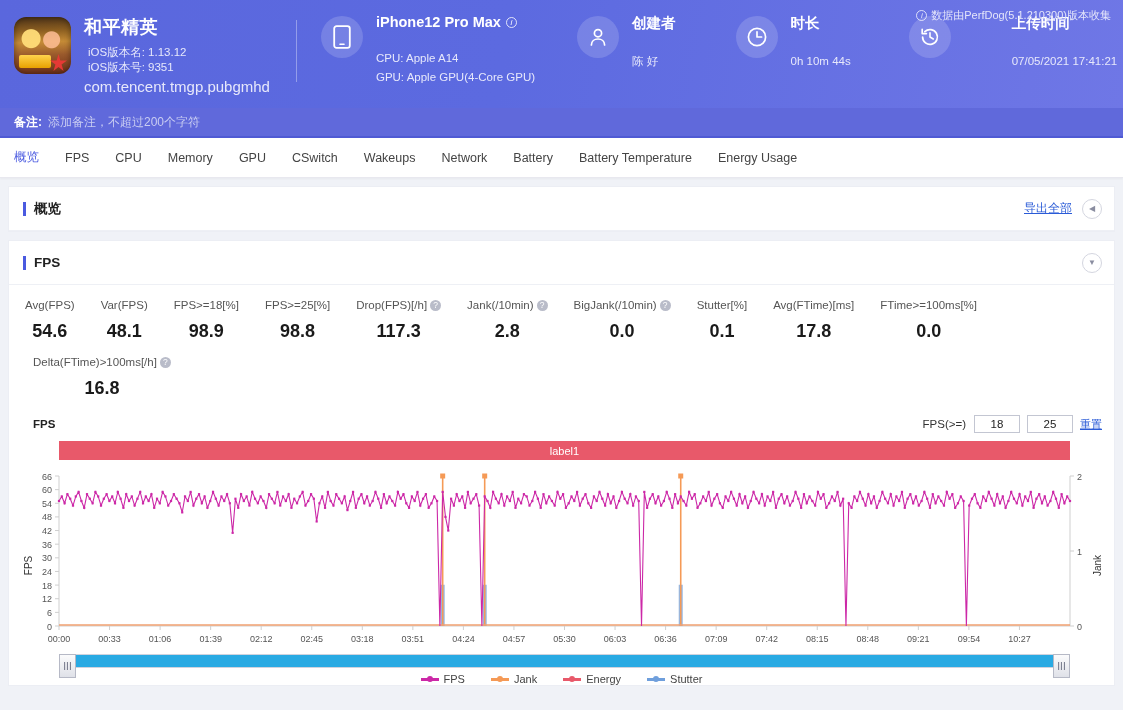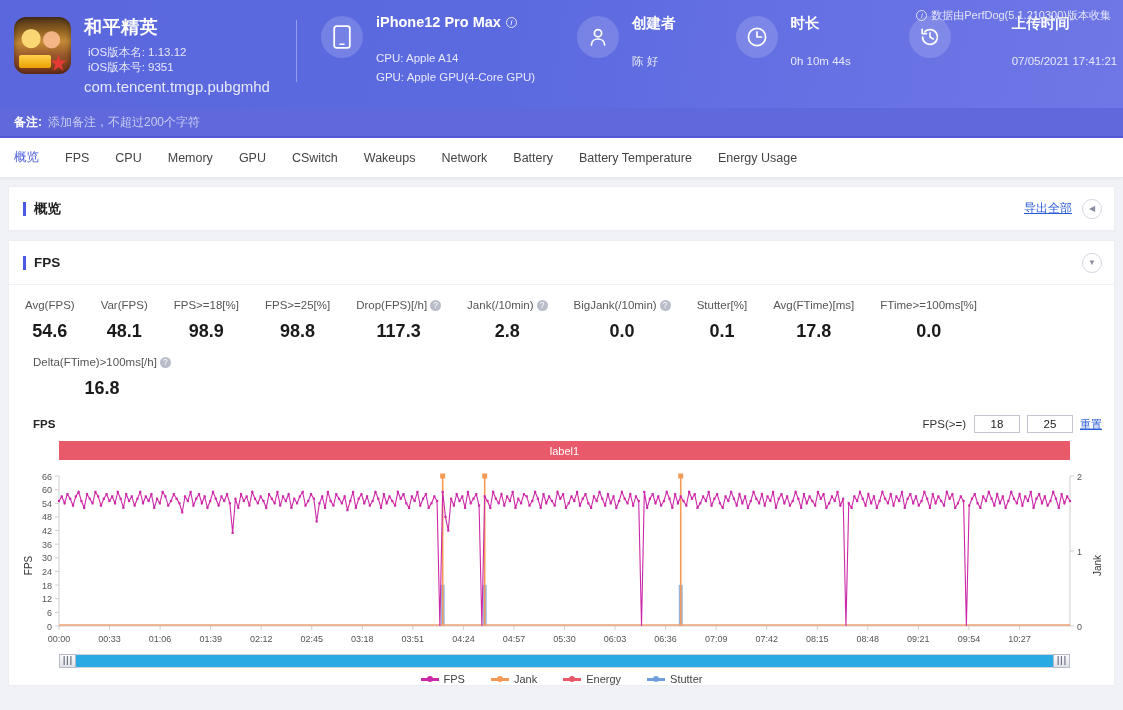--- a/index.html
+++ b/index.html
@@ -166,25 +166,25 @@
     position: absolute; font-size: 10px; color: #333;
   }
   .ylab-left { left: 10px; top: 92px; transform: rotate(-90deg); }
   .ylab-right { right: 6px; top: 92px; transform: rotate(-90deg); }
   .scrollbar {
     margin: 4px 44px 0 50px; height: 14px;
     background: #29aae3; position: relative;
     border: 1px solid #cfd3de;
   }
   .sb-handle {
-    position: absolute; top: -1px; width: 17px; height: 14px;
+    position: absolute; top: -1px; width: 17px; height: 24px;
     background: linear-gradient(180deg,#fbfbfc,#dfe1e8);
     border: 1px solid #b6b9c6;
     display: flex; align-items: center; justify-content: center;
-    font-size: 12px; color: #6d7183; cursor: ew-resize;
+    font-size: 10px; color: #6d7183; cursor: ew-resize;
   }
   .sb-left { left: -1px; }
   .sb-right { right: -1px; }
   .legend {
     display: flex; justify-content: center; align-items: center;
     margin-top: 5px; gap: 26px;
   }
   .legend-item { display: flex; align-items: center; font-size: 11px; color: #444; }
   .legend-swatch {
     width: 18px; height: 3px; margin-right: 5px; position: relative;

